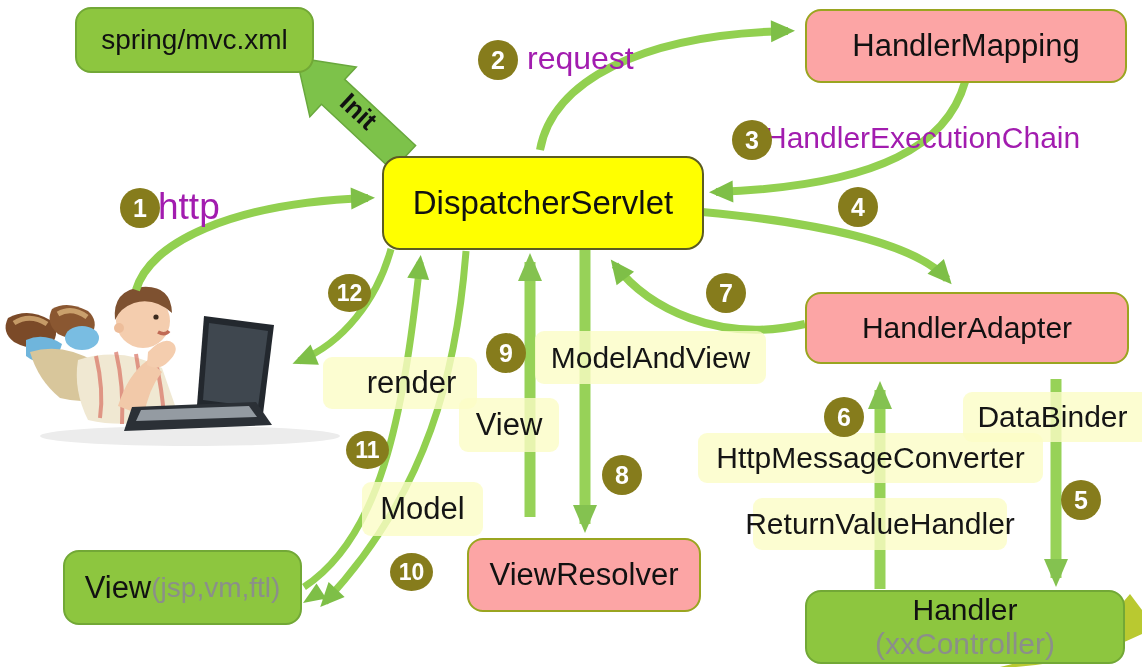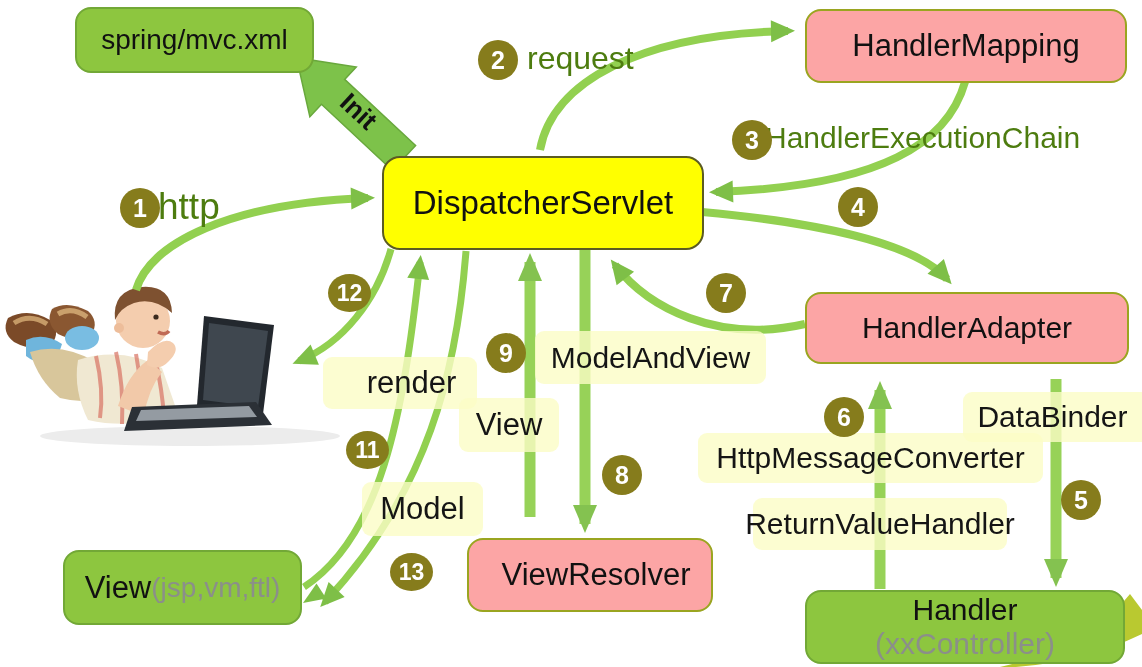--- a/index.html
+++ b/index.html
@@ -19,21 +19,21 @@
   .tag{
     position:absolute;background:rgba(251,252,198,0.8);border-radius:9px;z-index:2;
     display:flex;align-items:center;justify-content:center;color:#151515;white-space:nowrap;
   }
   .num{
     position:absolute;width:40px;height:40px;border-radius:50%;background:#867c1c;
     color:#ffffff;display:flex;align-items:center;justify-content:center;
     font-size:25px;font-weight:bold;z-index:4;
   }
   .num.wide{width:43px;height:38px;font-size:23px;}
-  .flow-label{position:absolute;color:#4d7c0f;z-index:2;white-space:nowrap;}
+  .flow-label{position:absolute;color:#a21caf;z-index:2;white-space:nowrap;}
 </style>
 </head>
 <body>
 
 <div class="stage">
 
   <svg class="layer-svg" width="1142" height="667" viewBox="0 0 1142 667">
     <defs>
       <marker id="ah" markerUnits="userSpaceOnUse" markerWidth="26" markerHeight="26" refX="18" refY="13" orient="auto">
         <path d="M1,2 L25,13 L1,24 Z" fill="#7ebf47"></path>
@@ -104,37 +104,37 @@
   <div class="tag" style="left:459px;top:398px;width:100px;height:54px;font-size:31px;">View</div>
   <div class="tag" style="left:535px;top:331px;width:231px;height:53px;font-size:30px;">ModelAndView</div>
   <div class="tag" style="left:698px;top:433px;width:345px;height:50px;font-size:30px;">HttpMessageConverter</div>
   <div class="tag" style="left:753px;top:498px;width:254px;height:52px;font-size:30px;">ReturnValueHandler</div>
   <div class="tag" style="left:963px;top:392px;width:179px;height:50px;font-size:30px;border-radius:9px 0 0 9px;">DataBinder</div>
 
   <div class="box green" style="left:75px;top:7px;width:235px;height:62px;font-size:28px;">spring/mvc.xml</div>
   <div class="box olive" style="left:805px;top:9px;width:318px;height:70px;font-size:31px;">HandlerMapping</div>
   <div class="box yellow" style="left:382px;top:156px;width:318px;height:90px;font-size:33px;">DispatcherServlet</div>
   <div class="box olive" style="left:805px;top:292px;width:320px;height:68px;font-size:30px;text-align:right;">HandlerAdapter</div>
-  <div class="box olive" style="left:467px;top:538px;width:230px;height:70px;font-size:31px;padding-left:12px;">ViewResolver</div>
+  <div class="box olive" style="left:467px;top:538px;width:230px;height:70px;font-size:31px;">ViewResolver</div>
 
   <div class="box green" style="left:63px;top:550px;width:235px;height:71px;font-size:31px;">
     <span>View</span>
       <span class="sub" style="font-size:28px;">(jsp,vm,ftl)</span>
   </div>
   <div class="box green" style="left:805px;top:590px;width:316px;height:70px;font-size:30px;flex-direction:column;">
     <span>Handler</span>
       <span class="sub">(xxController)</span>
   </div>
 
   <div class="num" style="left:120px;top:188px;">1</div>
   <div class="num" style="left:478px;top:40px;">2</div>
   <div class="num" style="left:732px;top:120px;">3</div>
   <div class="num" style="left:838px;top:187px;">4</div>
   <div class="num" style="left:1061px;top:480px;">5</div>
   <div class="num" style="left:824px;top:397px;">6</div>
   <div class="num" style="left:706px;top:273px;">7</div>
   <div class="num" style="left:602px;top:455px;">8</div>
   <div class="num" style="left:486px;top:333px;">9</div>
-  <div class="num wide" style="left:390px;top:553px;">13</div>
+  <div class="num wide" style="left:390px;top:553px;">10</div>
   <div class="num wide" style="left:346px;top:431px;">11</div>
   <div class="num wide" style="left:328px;top:274px;">12</div>
 
 </div>
 
 </body></html>

